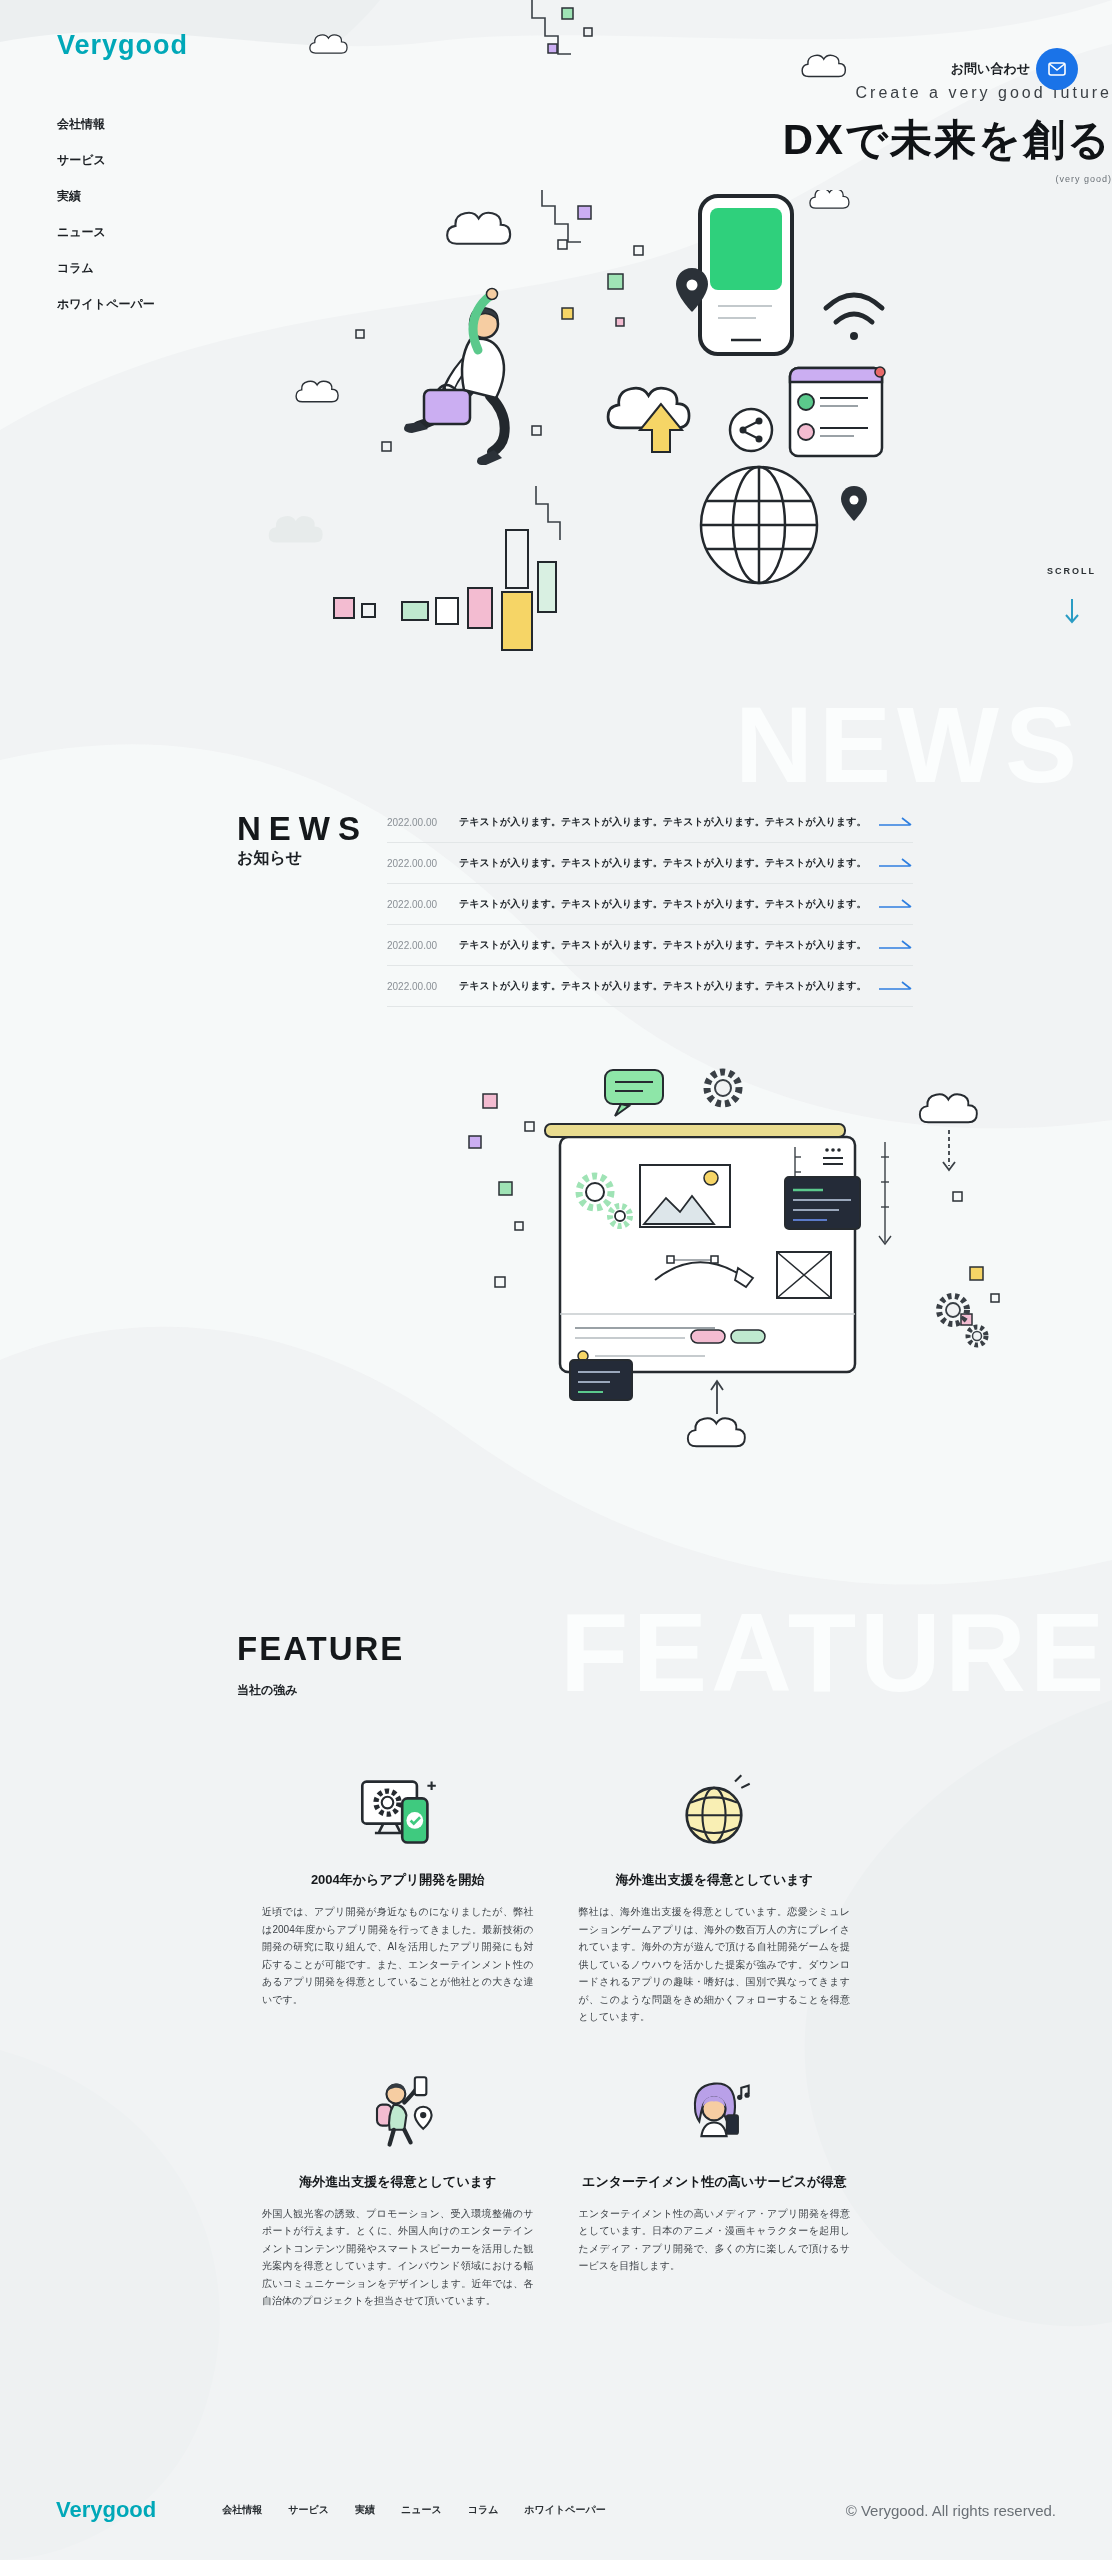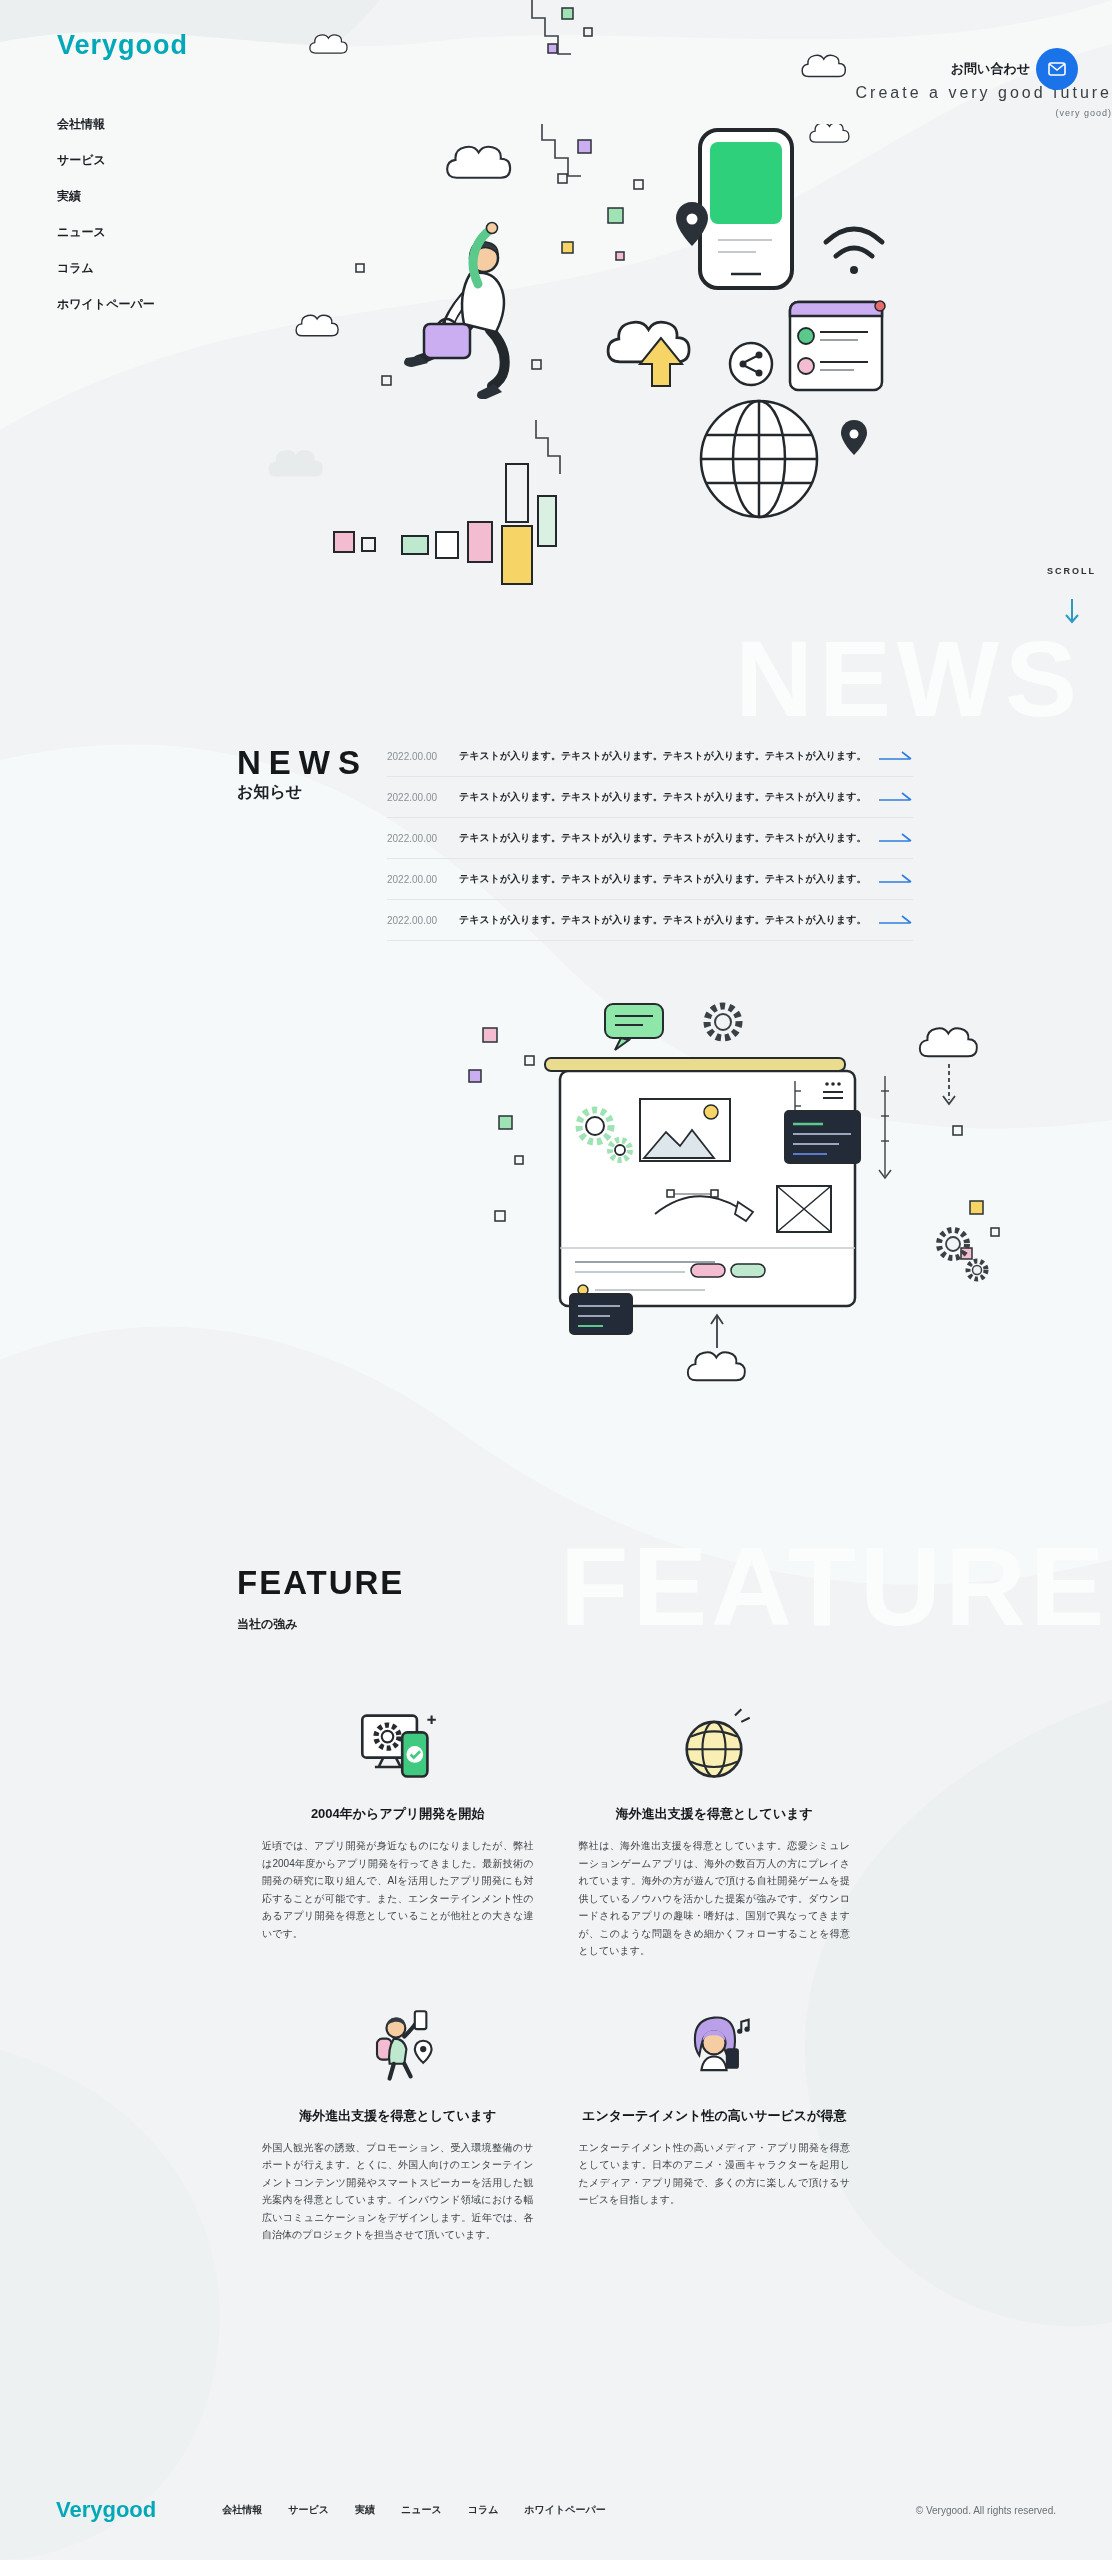--- a/index.html
+++ b/index.html
@@ -66,21 +66,21 @@
   .feature-icon { width:84px; height:84px; }
   .feature-title { font-size:13px; font-weight:700; margin-top:18px; color:#15181b; text-align:center; }
   .feature-body { font-size:10px; line-height:1.75; color:#3c4146; margin-top:14px; text-align:justify; }
 
   
   .footer { position:absolute; left:0; right:0; bottom:0; height:100px; z-index:2;
     display:flex; align-items:center; padding:0 56px; }
   .footer-logo { font-size:22px; font-weight:700; color:#00a8b8; cursor:pointer; }
   .footer-nav { display:flex; gap:26px; margin-left:66px; }
   .footer-link { font-size:10px; font-weight:600; color:#2a2f33; text-decoration:none; cursor:pointer; }
-  .footer-copy { margin-left:auto; font-size:10px; color:#6a7076; }
+  .footer-copy { margin-left:auto; font-size:15px; color:#6a7076; }
 
   .ln { fill:none; stroke:#3a4046; stroke-width:1.6; }
 </style>
 </head>
 <body>
 
 <svg class="bg" width="1112" height="2560" viewBox="0 0 1112 2560">
   <defs>
     <path id="cloud" d="M12 34 Q3 34 3 26 Q3 18 11 17 Q10 7 20 5 Q29 3 33 10 Q37 3 46 5 Q55 7 54 16 Q63 16 63 25 Q63 34 54 34 Z"></path>
   </defs>
@@ -121,20 +121,21 @@
       <rect x="1" y="1" width="16" height="12" rx="2" fill="none" stroke="#ffffff" stroke-width="1.6"></rect>
       <path d="M1.5 2 L9 8 L16.5 2" fill="none" stroke="#ffffff" stroke-width="1.6"></path>
     </svg>
   </button>
 </div>
 
 <div class="content">
 
   <section class="hero">
     <p class="hero-subtitle">Create a very good future</p>
+    <h1 class="hero-title">DXで未来を創る</h1>
     <p class="hero-note">(very good)</p>
 
     <div class="hero-art">
       <svg width="700" height="470" viewBox="0 0 700 470">
 
         <path class="ln" d="M336 0 v16 h13 v18 h13 v18 h13"></path>
         <path class="ln" d="M330 296 v18 h12 v18 h12 v18"></path>
 
         <g>
           <use href="#cloud" transform="translate(238,18) scale(1.05)" fill="#ffffff" stroke="#2b3036" stroke-width="2"></use>

